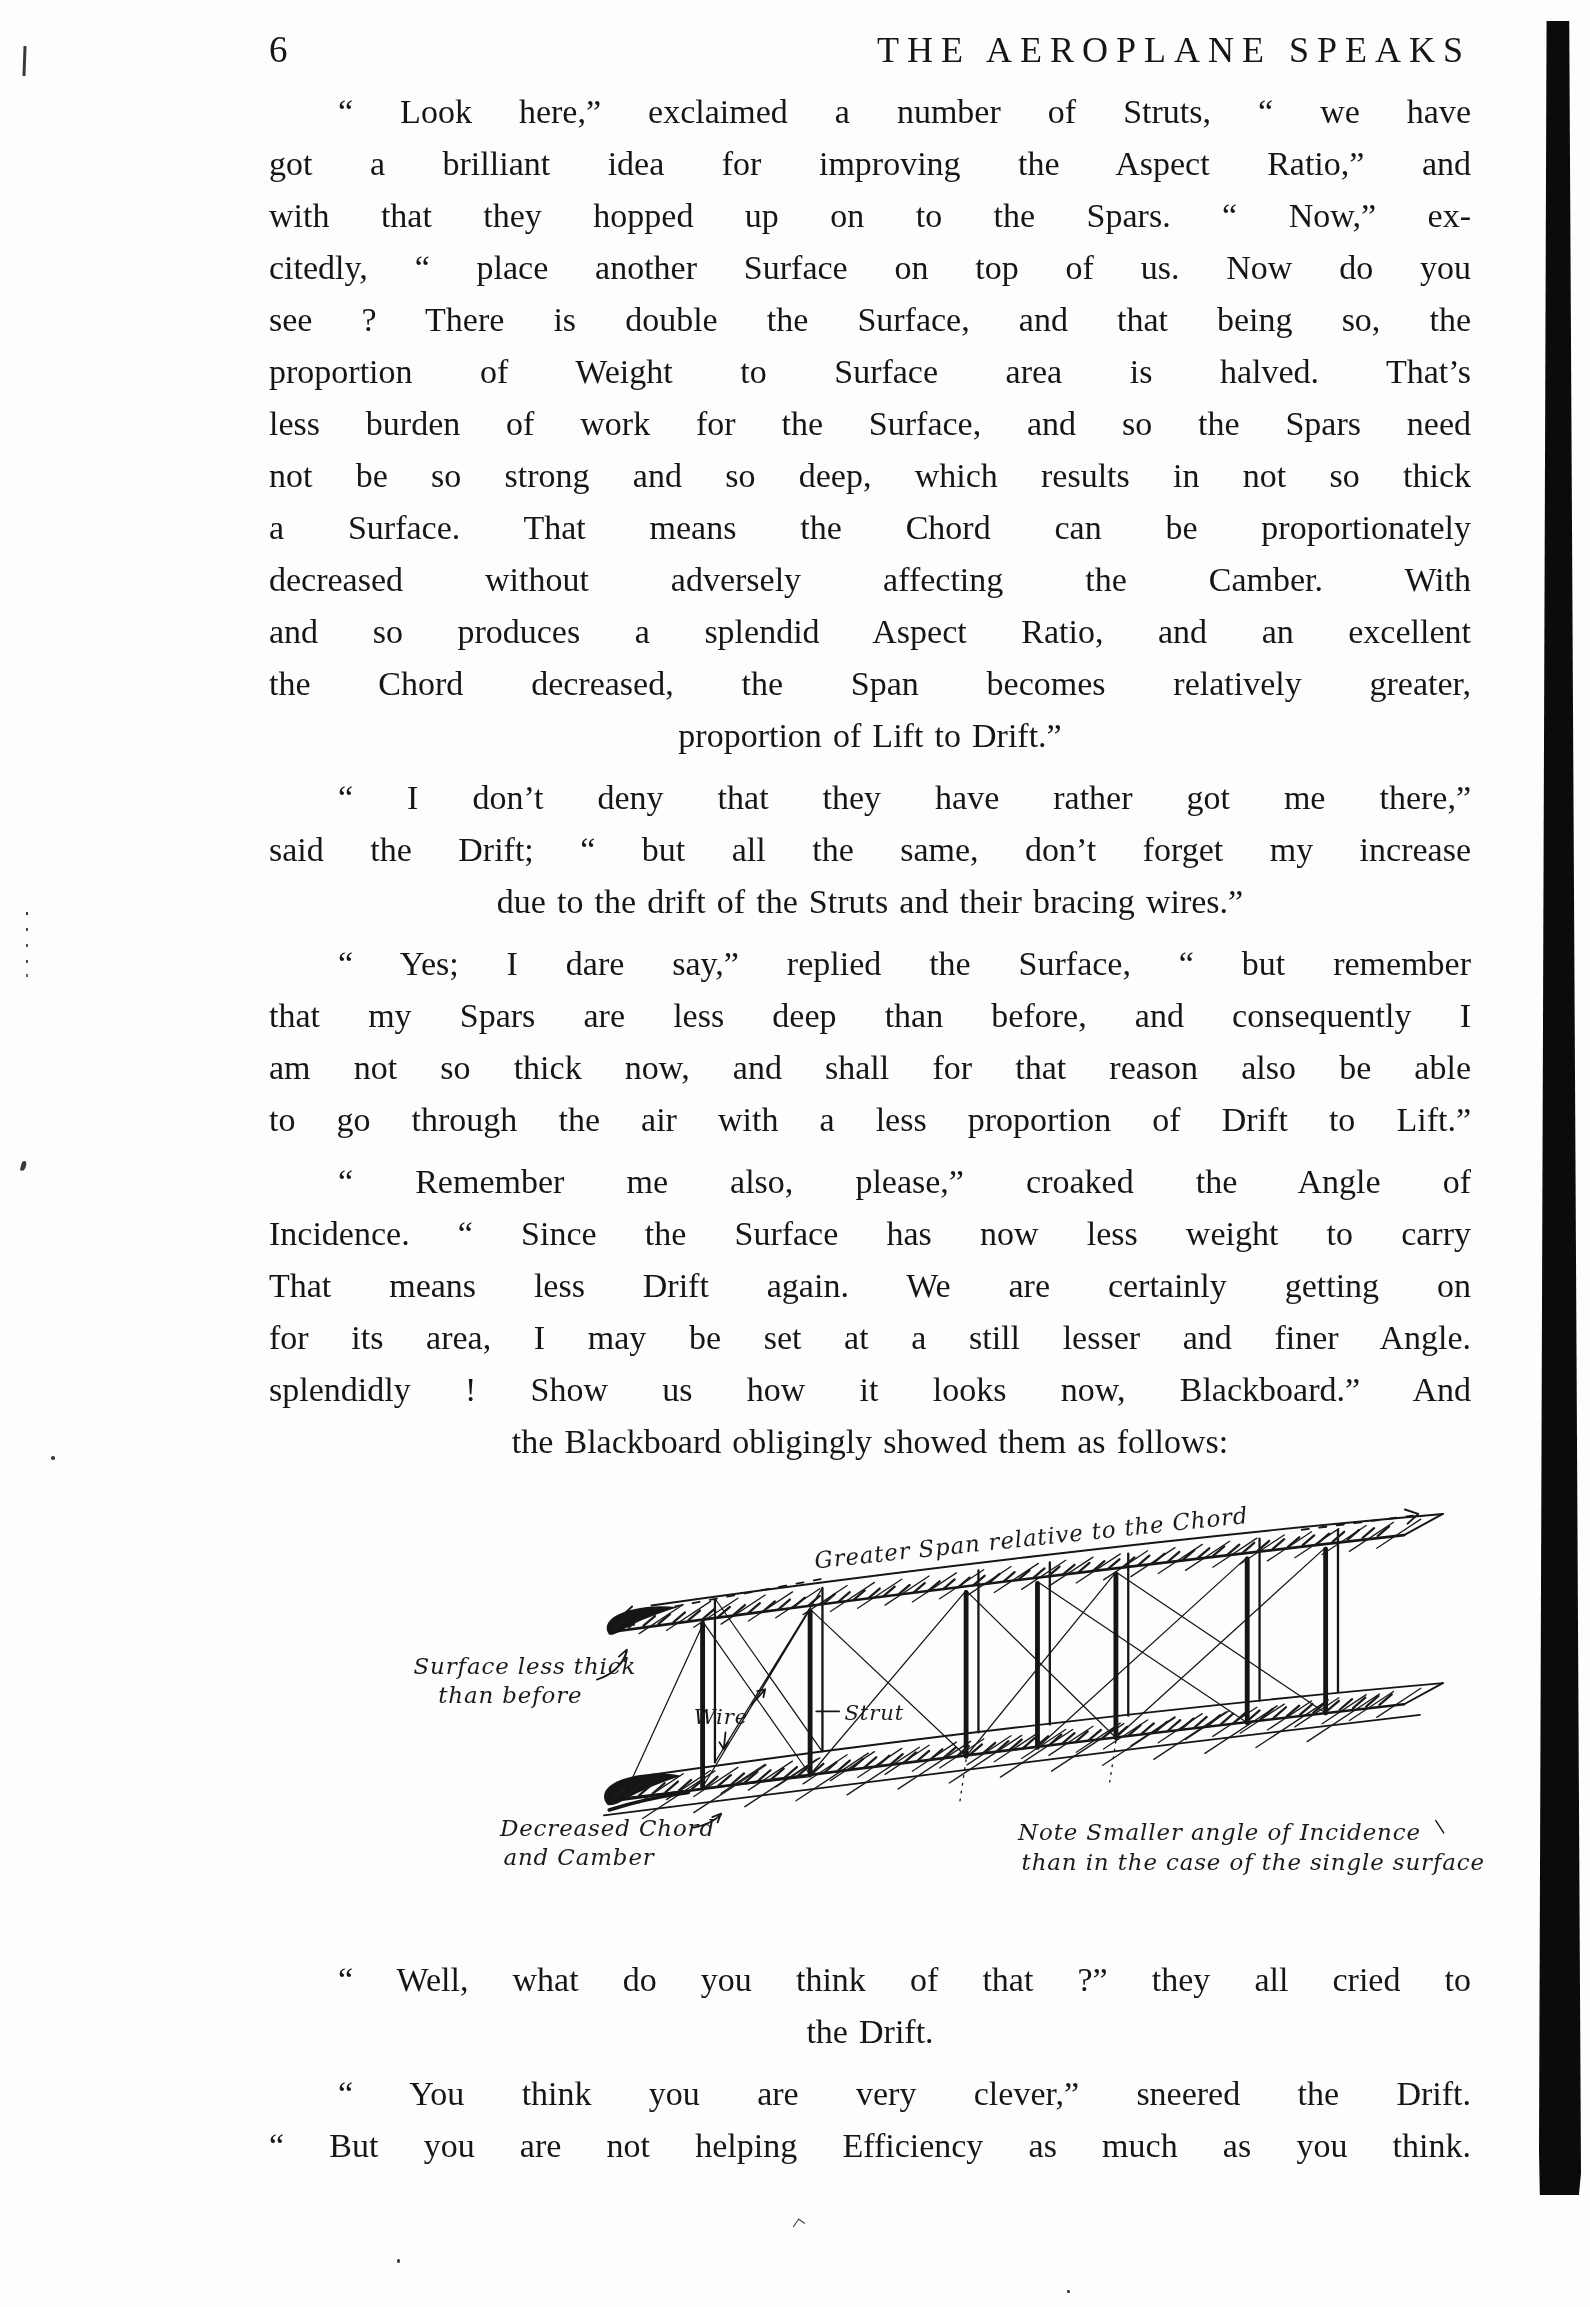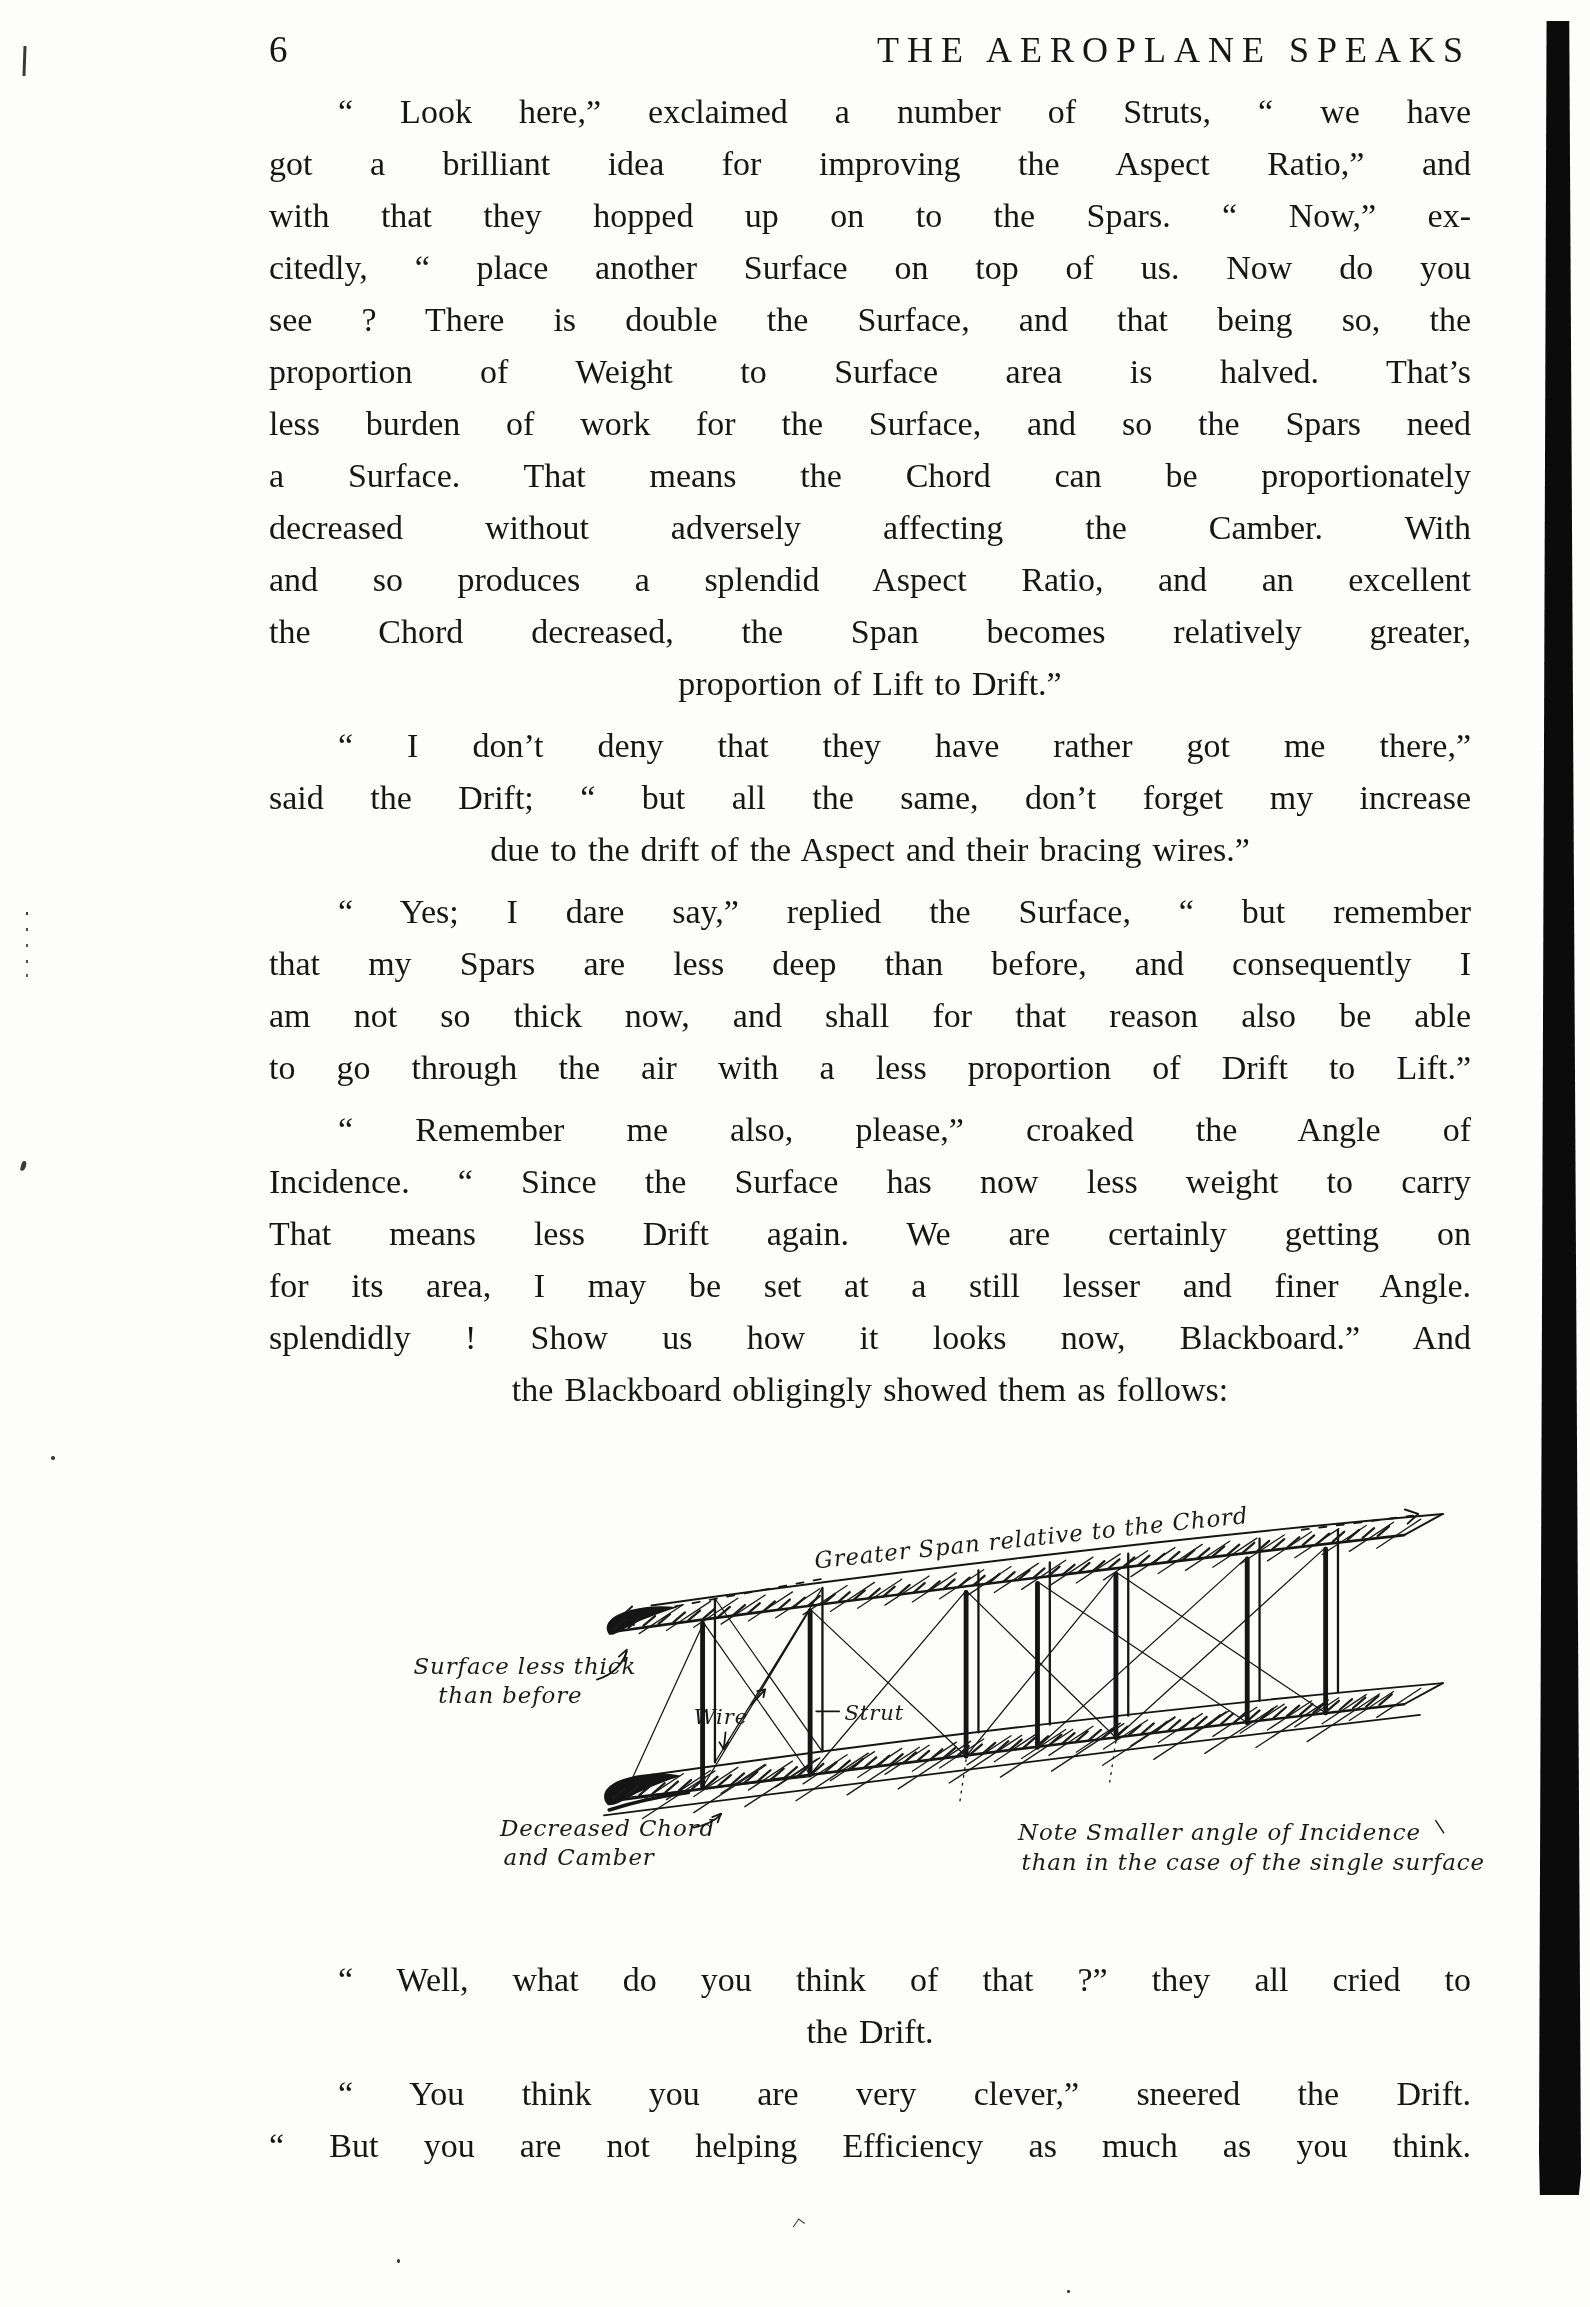--- a/index.html
+++ b/index.html
@@ -46,30 +46,31 @@
 
   <div class="body-text">
       <div class="paragraph">
         <div class="line first">“ Look here,” exclaimed a number of Struts, “ we have</div>
         <div class="line">got a brilliant idea for improving the Aspect Ratio,” and</div>
         <div class="line">with that they hopped up on to the Spars. “ Now,” ex-</div>
         <div class="line">citedly, “ place another Surface on top of us. Now do you</div>
         <div class="line">see ? There is double the Surface, and that being so, the</div>
         <div class="line">proportion of Weight to Surface area is halved. That’s</div>
         <div class="line">less burden of work for the Surface, and so the Spars need</div>
+        <div class="line">not be so strong and so deep, which results in not so thick</div>
         <div class="line">a Surface. That means the Chord can be proportionately</div>
         <div class="line">decreased without adversely affecting the Camber. With</div>
         <div class="line">and so produces a splendid Aspect Ratio, and an excellent</div>
         <div class="line">the Chord decreased, the Span becomes relatively greater,</div>
         <div class="line short">proportion of Lift to Drift.”</div>
       </div>
       <div class="paragraph">
         <div class="line first">“ I don’t deny that they have rather got me there,”</div>
         <div class="line">said the Drift; “ but all the same, don’t forget my increase</div>
-        <div class="line short">due to the drift of the Aspect and their bracing wires.”</div>
+        <div class="line short">due to the drift of the Struts and their bracing wires.”</div>
       </div>
       <div class="paragraph">
         <div class="line first">“ Yes; I dare say,” replied the Surface, “ but remember</div>
         <div class="line">that my Spars are less deep than before, and consequently I</div>
         <div class="line">am not so thick now, and shall for that reason also be able</div>
         <div class="line">to go through the air with a less proportion of Drift to Lift.”</div>
       </div>
       <div class="paragraph">
         <div class="line first">“ Remember me also, please,” croaked the Angle of</div>
         <div class="line">Incidence. “ Since the Surface has now less weight to carry</div>

